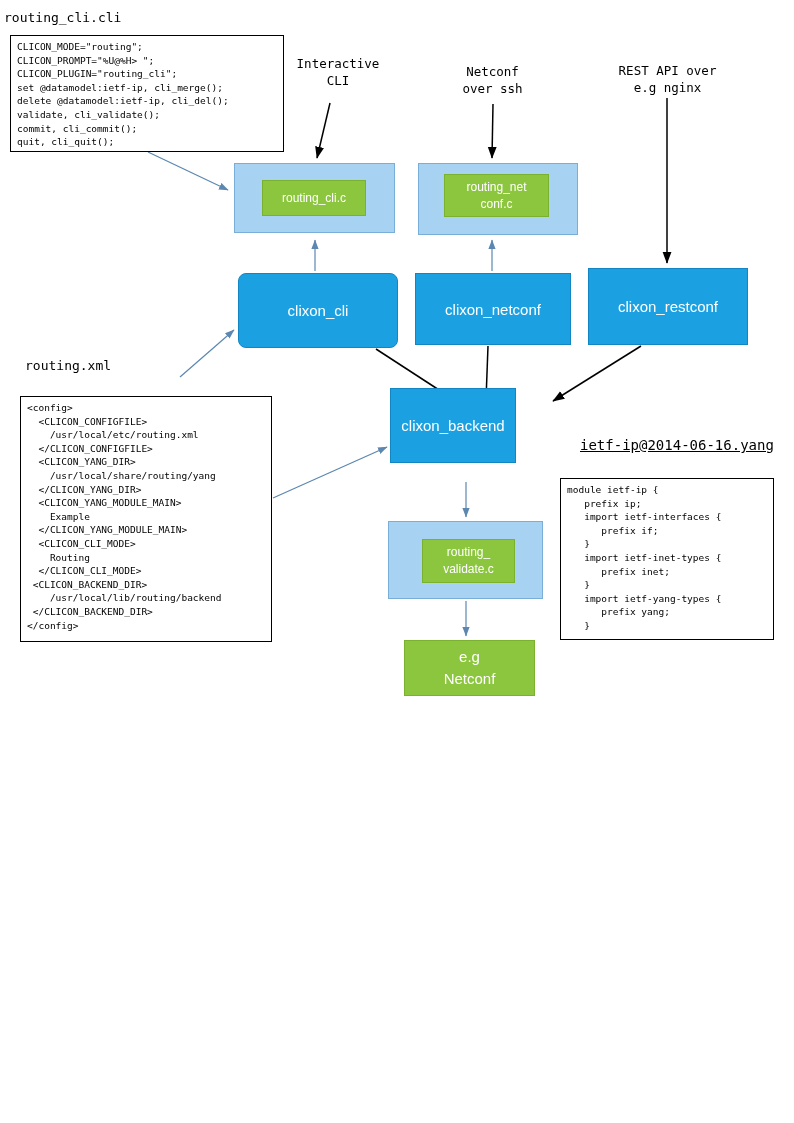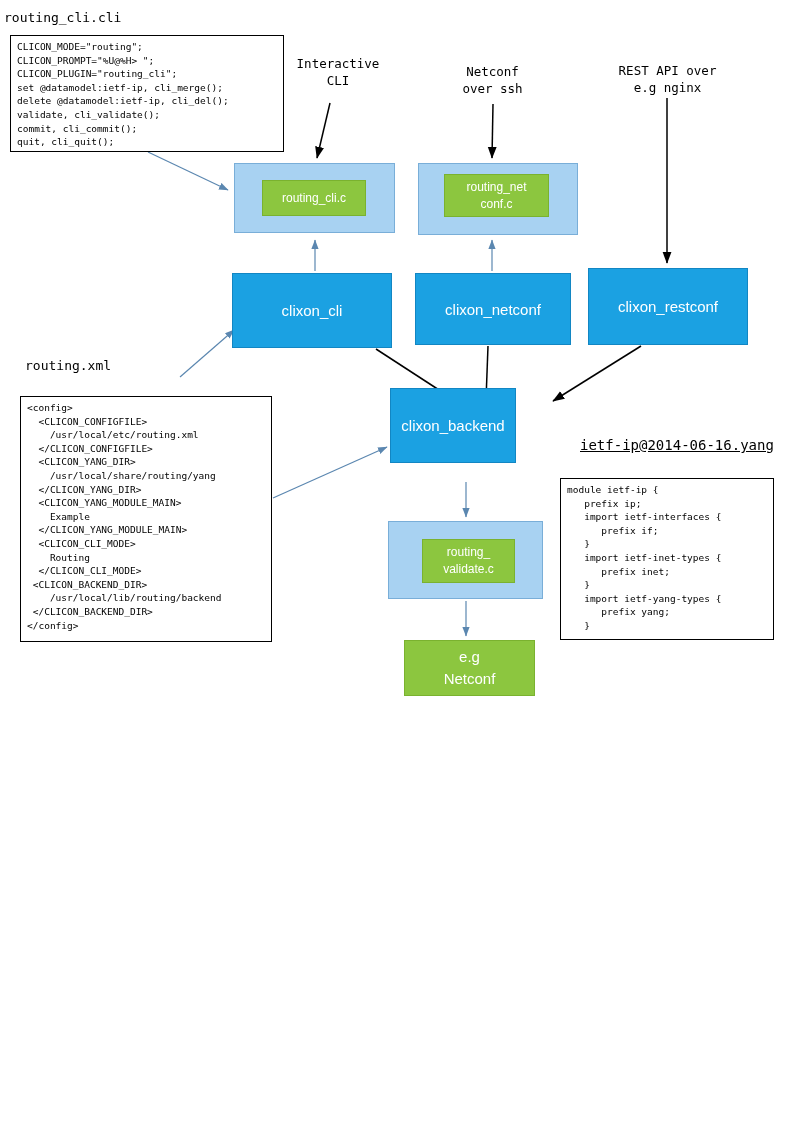--- a/index.html
+++ b/index.html
@@ -123,21 +123,21 @@
 
   <div class="node lightblue" style="left:234px; top:163px; width:161px; height:70px;">
     <div class="green-inner" style="left:27px; top:16px; width:104px; height:36px;">routing_cli.c</div>
   </div>
 
   <div class="node lightblue" style="left:418px; top:163px; width:160px; height:72px;">
     <div class="green-inner" style="left:25px; top:10px; width:105px; height:43px;">routing_net
 conf.c</div>
   </div>
 
-  <div class="node blue" style="left:232px; top:273px; width:160px; height:75px;">clixon_cli</div>
+  <div class="node blue" style="left:238px; top:273px; width:160px; height:75px;border-radius:8px;">clixon_cli</div>
   <div class="node blue" style="left:415px; top:273px; width:156px; height:72px;">clixon_netconf</div>
   <div class="node blue" style="left:588px; top:268px; width:160px; height:77px;">clixon_restconf</div>
   <div class="node blue" style="left:390px; top:388px; width:126px; height:75px;">clixon_backend</div>
 
   <div class="node lightblue" style="left:388px; top:521px; width:155px; height:78px;">
     <div class="green-inner" style="left:33px; top:17px; width:93px; height:44px;">routing_
 validate.c</div>
   </div>
 
   <div class="node green-big" style="left:404px; top:640px; width:131px; height:56px;">e.g

